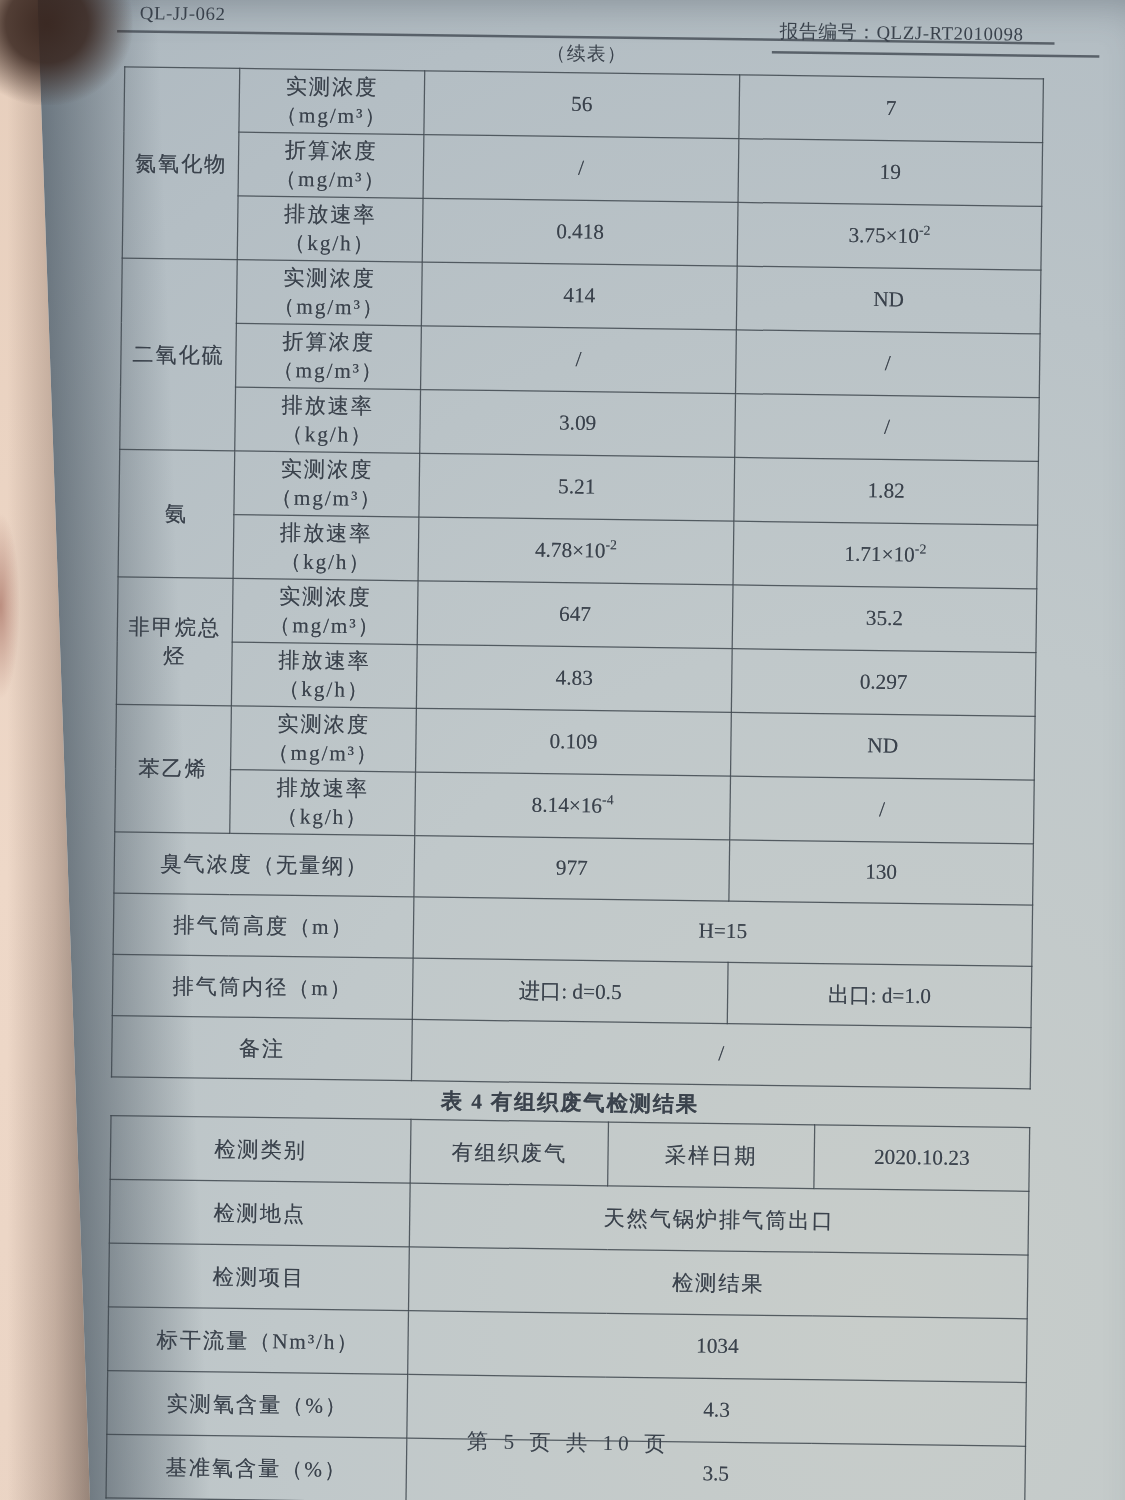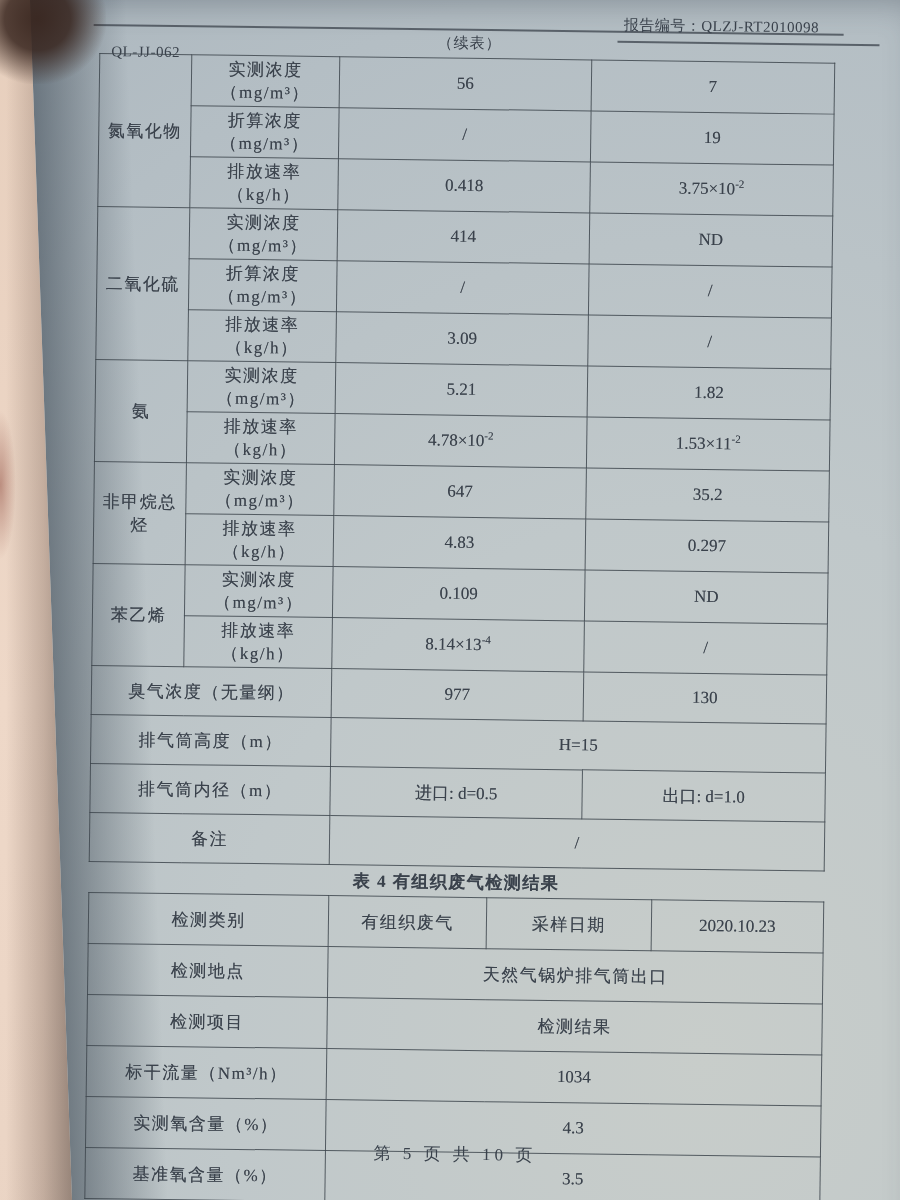--- a/index.html
+++ b/index.html
@@ -29,21 +29,21 @@
     transform:skewX(2deg);transform-origin:0 0;
   }
   .corner-blob{
     position:absolute;left:-12px;top:-16px;width:118px;height:100px;
     background:radial-gradient(ellipse at 42% 35%,rgba(56,37,30,0.95) 0%,rgba(56,37,30,0.85) 34%,rgba(56,37,30,0) 72%);
   }
   .content{
     position:absolute;left:0;top:0;width:900px;height:1200px;
     transform:rotate(0.75deg);transform-origin:100px 0;
   }
-  .doc-code{position:absolute;left:112px;top:3px;font-size:15px;letter-spacing:0.5px;margin-top:40px;}
+  .doc-code{position:absolute;left:112px;top:3px;font-size:15px;letter-spacing:0.5px;}
   .rule-a{position:absolute;left:94px;top:24px;width:750px;height:2px;background:rgba(66,74,82,0.8);}
   .report-no{position:absolute;left:624px;top:9px;font-size:15px;letter-spacing:0.5px;}
   .rule-b{position:absolute;left:618px;top:34px;width:262px;height:2px;background:rgba(66,74,82,0.8);}
   .continued{position:absolute;left:100px;top:29px;width:740px;text-align:center;font-size:15px;letter-spacing:1px;}
   .tables{position:absolute;left:100px;top:53px;width:740px;}
   table{border-collapse:collapse;table-layout:fixed;width:735px;}
   td{
     border:1.6px solid rgba(62,70,78,0.85);
     text-align:center;vertical-align:middle;
     font-size:17px;padding:2px 4px;
@@ -124,21 +124,21 @@
 
           <tr>
             <td class="zh" rowspan="2">氨</td>
             <td class="zh">实测浓度（mg/m³）</td>
             <td>5.21</td>
             <td>1.82</td>
           </tr>
           <tr>
             <td class="zh">排放速率（kg/h）</td>
             <td><span>4.78×10</span><sup>-2</sup></td>
-            <td><span>1.53×11</span><sup>-2</sup></td>
+            <td><span>1.71×10</span><sup>-2</sup></td>
           </tr>
 
           <tr>
             <td class="zh" rowspan="2">非甲烷总烃</td>
             <td class="zh">实测浓度（mg/m³）</td>
             <td>647</td>
             <td>35.2</td>
           </tr>
           <tr>
             <td class="zh">排放速率（kg/h）</td>
@@ -147,21 +147,21 @@
           </tr>
 
           <tr>
             <td class="zh" rowspan="2">苯乙烯</td>
             <td class="zh">实测浓度（mg/m³）</td>
             <td>0.109</td>
             <td>ND</td>
           </tr>
           <tr>
             <td class="zh">排放速率（kg/h）</td>
-            <td><span>8.14×13</span><sup>-4</sup></td>
+            <td><span>8.14×16</span><sup>-4</sup></td>
             <td>/</td>
           </tr>
 
           <tr>
             <td class="zh" colspan="2">臭气浓度（无量纲）</td>
             <td>977</td>
             <td>130</td>
           </tr>
           <tr>
             <td class="zh" colspan="2">排气筒高度（m）</td>

